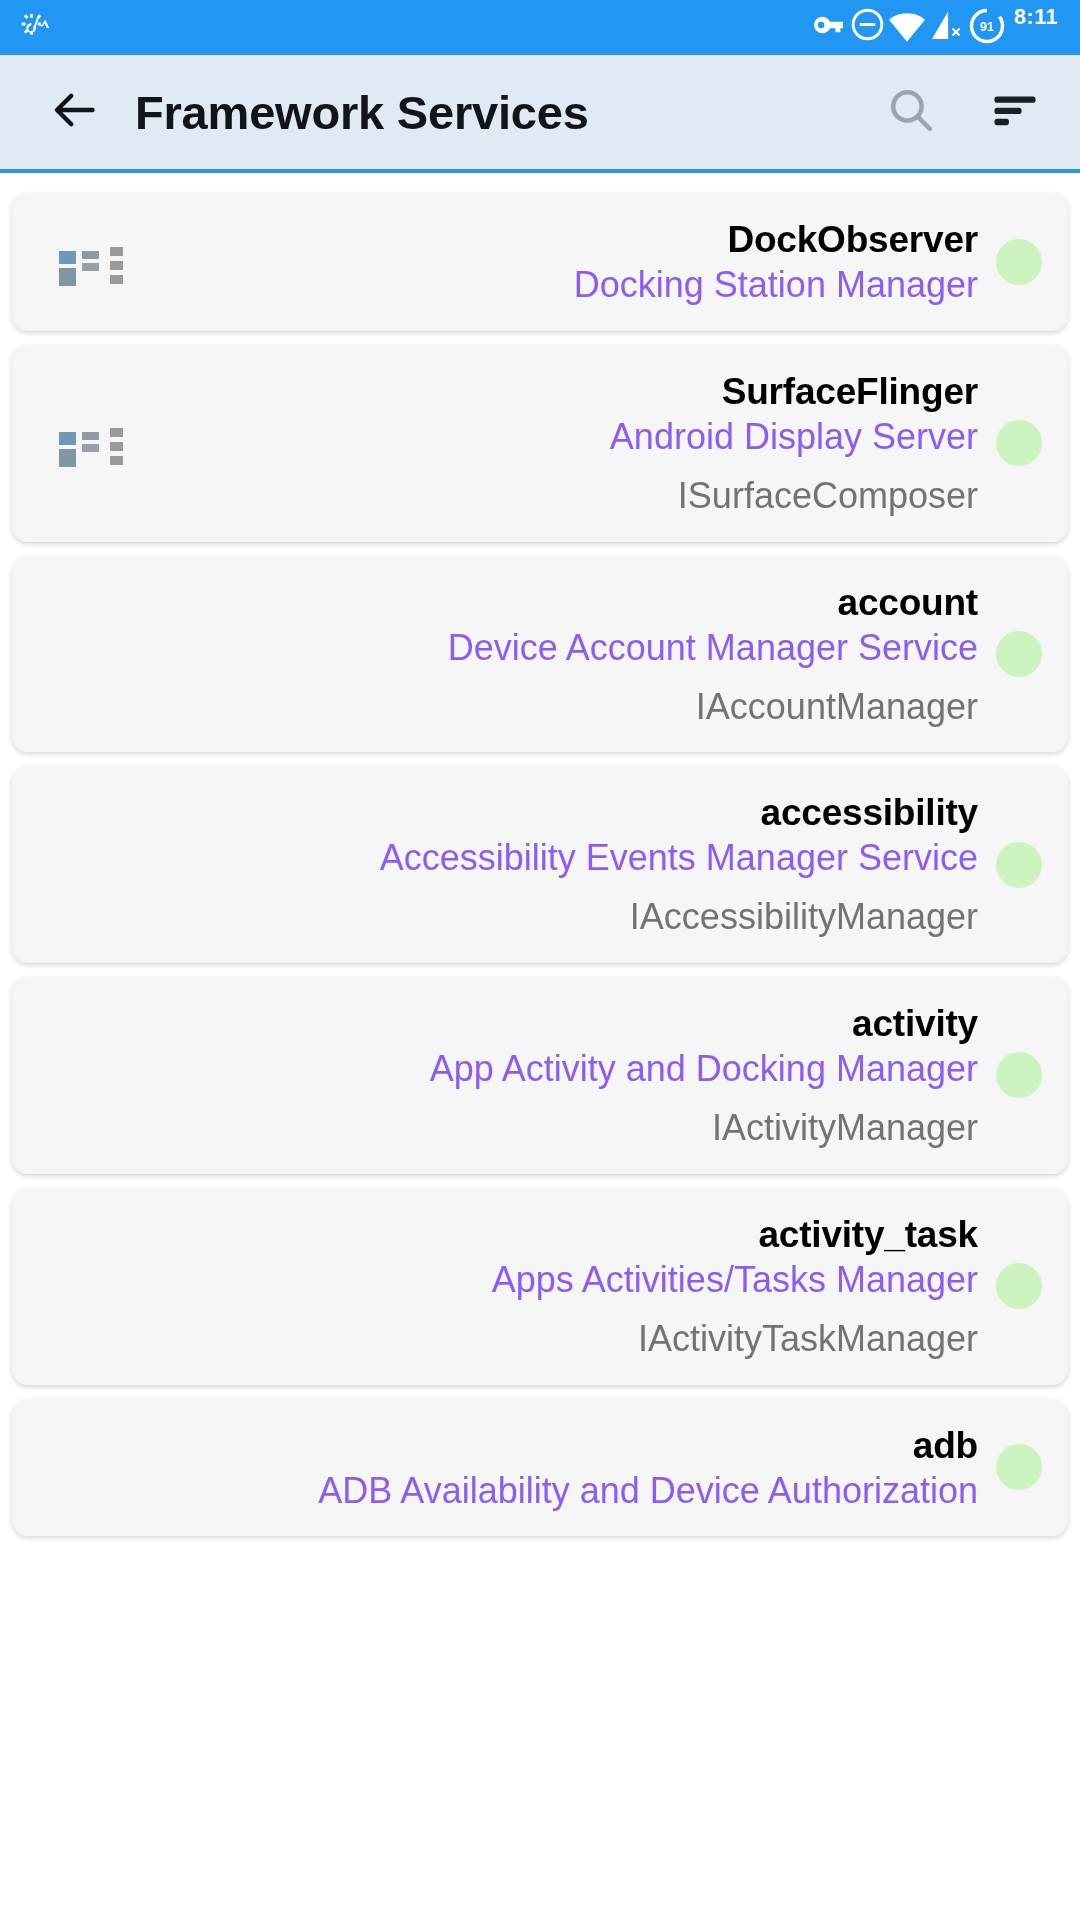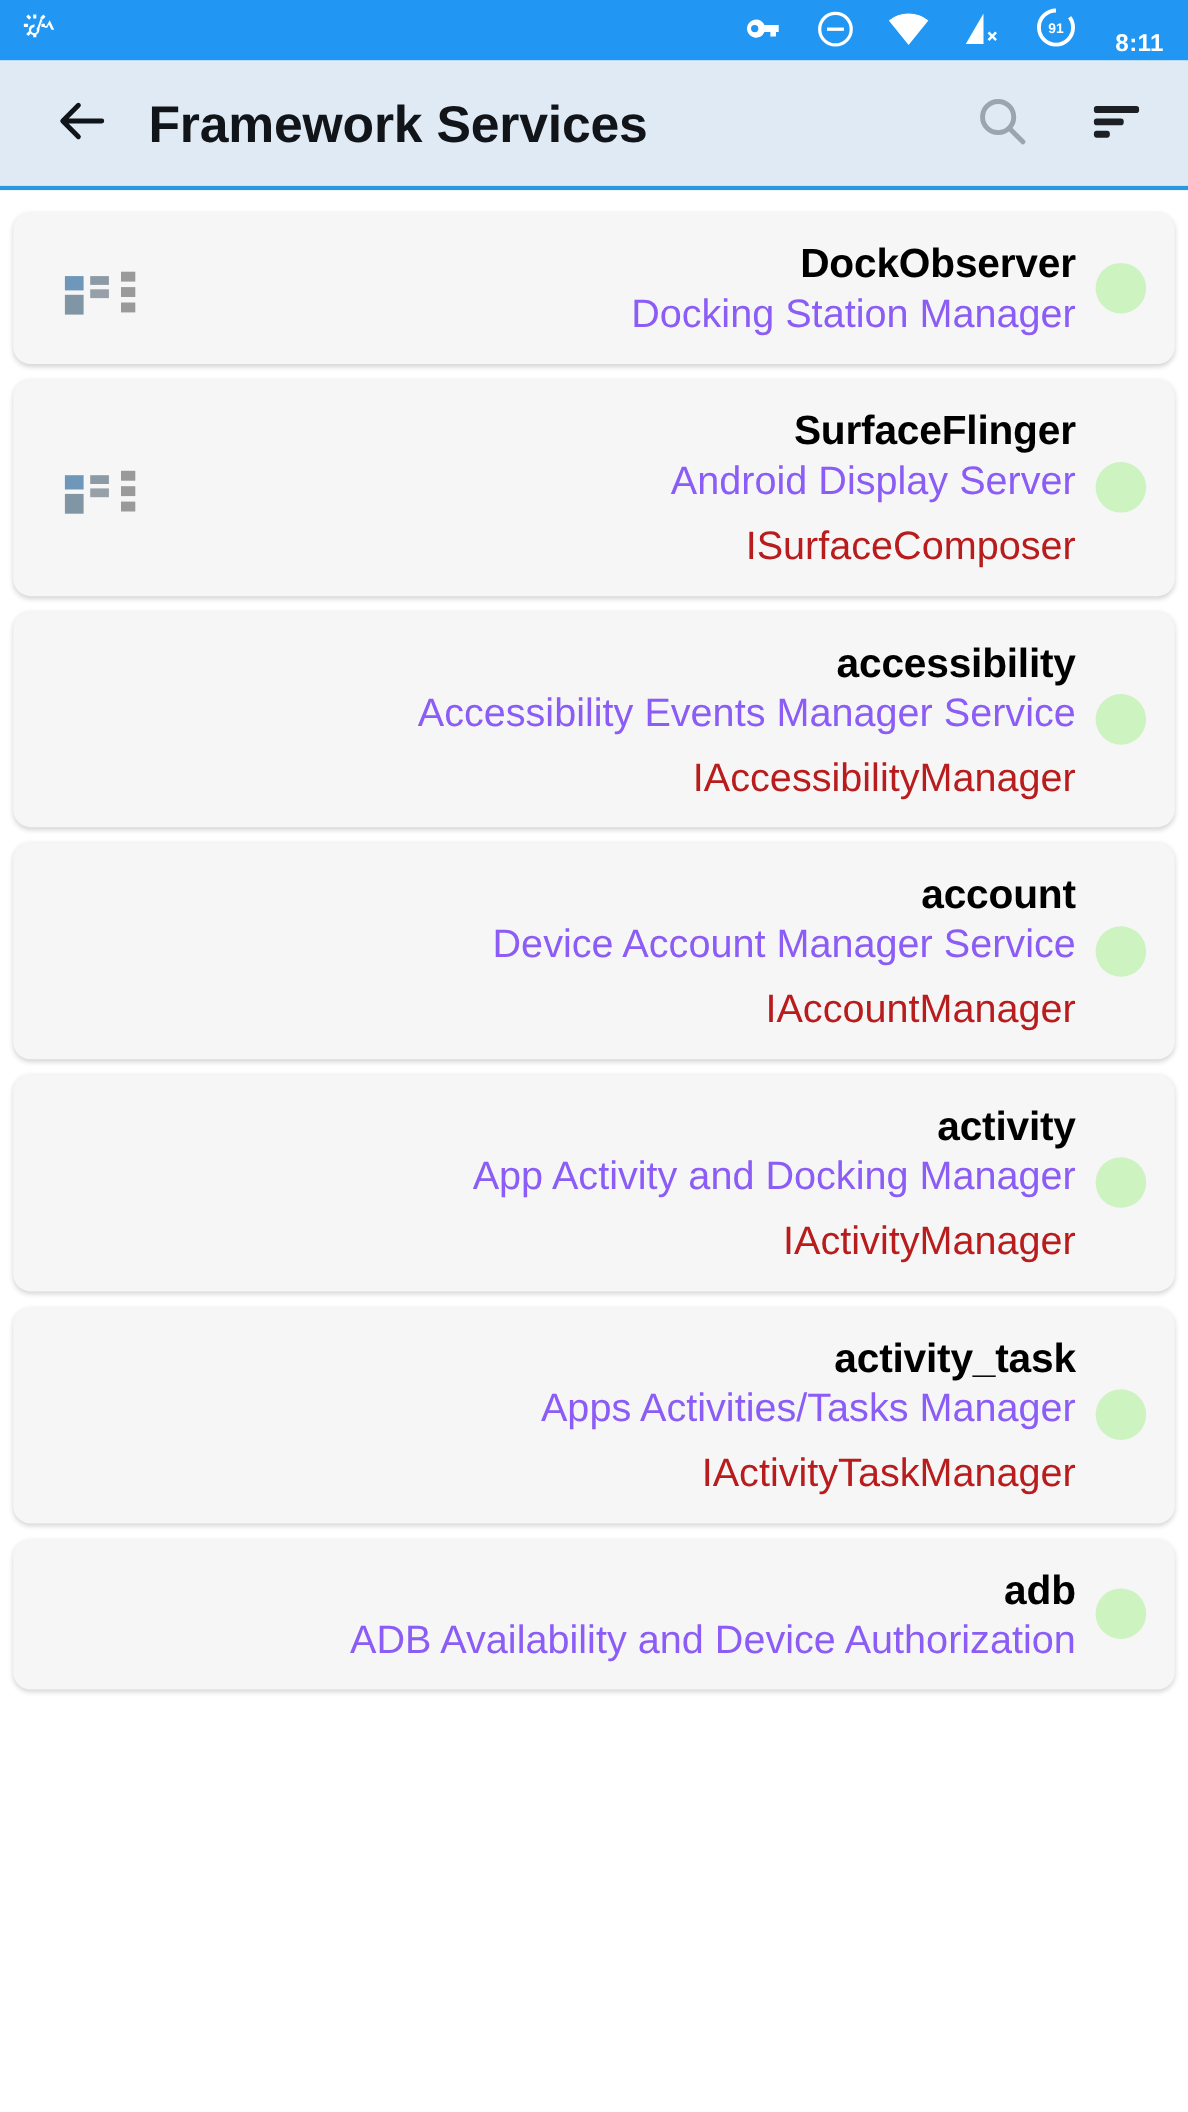--- a/index.html
+++ b/index.html
@@ -12,21 +12,21 @@
 
   
   .statusbar{
     height:55px; width:1080px;
     background:#2196f3;
     display:flex; align-items:center;
     padding:0 22px 0 18px;
     color:#ffffff;
   }
   .sb-left{ display:flex; align-items:center; gap:10px; }
-  .sb-right{ margin-left:auto; display:flex; align-items:flex-end; gap:28px; }
+  .sb-right{ margin-left:auto; display:flex; align-items:flex-start; gap:1px; }
   .sb-clock{
     font-size:22px; font-weight:700; letter-spacing:.3px;
     margin-left:6px; line-height:1;
   }
   .sb-icon{ display:block; }
 
   
   .appbar{
     height:118px; width:1080px;
     background:#dfeaf4;
@@ -73,21 +73,21 @@
     font-size:37px; font-weight:700; color:#000000;
     line-height:1.22; letter-spacing:-.2px;
     white-space:nowrap;
   }
   .svc-desc{
     font-size:36px; font-weight:400; color:#8b5cf6;
     line-height:1.3; 
     white-space:nowrap;
   }
   .svc-iface{
-    font-size:36px; font-weight:400; color:#b91c1c;
+    font-size:36px; font-weight:400; color:#737373;
     line-height:1.3; margin-top:12px;
     white-space:nowrap;
   }
   .status-dot{
     flex:0 0 auto;
     width:46px; height:46px; border-radius:50%;
     background:#cdf3c1;
     margin-left:18px;
   }
 </style>
@@ -219,20 +219,44 @@
       <rect x="2.5" y="36" width="12" height="35" rx="6"></rect>
       <rect x="69.5" y="36" width="12" height="35" rx="6"></rect>
       <rect x="26" y="70" width="11" height="21" rx="5.5"></rect>
       <rect x="47" y="70" width="11" height="21" rx="5.5"></rect>
     </g>
     <rect x="29.5" y="24" width="5.2" height="5.2" fill="#f6f6f6"></rect>
     <rect x="49.3" y="24" width="5.2" height="5.2" fill="#f6f6f6"></rect>
   </svg>
       </div>
       <div class="card-text">
+        <div class="svc-name">account</div>
+        <div class="svc-desc">Device Account Manager Service</div>
+        <div class="svc-iface">IAccountManager</div>
+      </div>
+      <div class="status-dot"></div>
+    </div>
+    <div class="card">
+      <div class="card-icon">
+        <svg width="84" height="92" viewBox="0 0 84 92">
+    <g fill="url(#gradRobot)">
+      <path d="M22.5 6 L29.5 19" stroke="url(#gradRobot)" stroke-width="4.4" stroke-linecap="round" fill="none"></path>
+      <path d="M61.5 6 L54.5 19" stroke="url(#gradRobot)" stroke-width="4.4" stroke-linecap="round" fill="none"></path>
+      <path d="M18 33c0-11.6 10.7-19.5 24-19.5S66 21.4 66 33z"></path>
+      <rect x="18" y="36" width="48" height="34" rx="3"></rect>
+      <rect x="2.5" y="36" width="12" height="35" rx="6"></rect>
+      <rect x="69.5" y="36" width="12" height="35" rx="6"></rect>
+      <rect x="26" y="70" width="11" height="21" rx="5.5"></rect>
+      <rect x="47" y="70" width="11" height="21" rx="5.5"></rect>
+    </g>
+    <rect x="29.5" y="24" width="5.2" height="5.2" fill="#f6f6f6"></rect>
+    <rect x="49.3" y="24" width="5.2" height="5.2" fill="#f6f6f6"></rect>
+  </svg>
+      </div>
+      <div class="card-text">
         <div class="svc-name">accessibility</div>
         <div class="svc-desc">Accessibility Events Manager Service</div>
         <div class="svc-iface">IAccessibilityManager</div>
       </div>
       <div class="status-dot"></div>
     </div>
     <div class="card">
       <div class="card-icon">
         <svg width="84" height="92" viewBox="0 0 84 92">
     <g fill="url(#gradRobot)">
@@ -243,44 +267,20 @@
       <rect x="2.5" y="36" width="12" height="35" rx="6"></rect>
       <rect x="69.5" y="36" width="12" height="35" rx="6"></rect>
       <rect x="26" y="70" width="11" height="21" rx="5.5"></rect>
       <rect x="47" y="70" width="11" height="21" rx="5.5"></rect>
     </g>
     <rect x="29.5" y="24" width="5.2" height="5.2" fill="#f6f6f6"></rect>
     <rect x="49.3" y="24" width="5.2" height="5.2" fill="#f6f6f6"></rect>
   </svg>
       </div>
       <div class="card-text">
-        <div class="svc-name">account</div>
-        <div class="svc-desc">Device Account Manager Service</div>
-        <div class="svc-iface">IAccountManager</div>
-      </div>
-      <div class="status-dot"></div>
-    </div>
-    <div class="card">
-      <div class="card-icon">
-        <svg width="84" height="92" viewBox="0 0 84 92">
-    <g fill="url(#gradRobot)">
-      <path d="M22.5 6 L29.5 19" stroke="url(#gradRobot)" stroke-width="4.4" stroke-linecap="round" fill="none"></path>
-      <path d="M61.5 6 L54.5 19" stroke="url(#gradRobot)" stroke-width="4.4" stroke-linecap="round" fill="none"></path>
-      <path d="M18 33c0-11.6 10.7-19.5 24-19.5S66 21.4 66 33z"></path>
-      <rect x="18" y="36" width="48" height="34" rx="3"></rect>
-      <rect x="2.5" y="36" width="12" height="35" rx="6"></rect>
-      <rect x="69.5" y="36" width="12" height="35" rx="6"></rect>
-      <rect x="26" y="70" width="11" height="21" rx="5.5"></rect>
-      <rect x="47" y="70" width="11" height="21" rx="5.5"></rect>
-    </g>
-    <rect x="29.5" y="24" width="5.2" height="5.2" fill="#f6f6f6"></rect>
-    <rect x="49.3" y="24" width="5.2" height="5.2" fill="#f6f6f6"></rect>
-  </svg>
-      </div>
-      <div class="card-text">
         <div class="svc-name">activity</div>
         <div class="svc-desc">App Activity and Docking Manager</div>
         <div class="svc-iface">IActivityManager</div>
       </div>
       <div class="status-dot"></div>
     </div>
     <div class="card">
       <div class="card-icon">
         <svg width="84" height="92" viewBox="0 0 84 92">
     <g fill="url(#gradRobot)">

